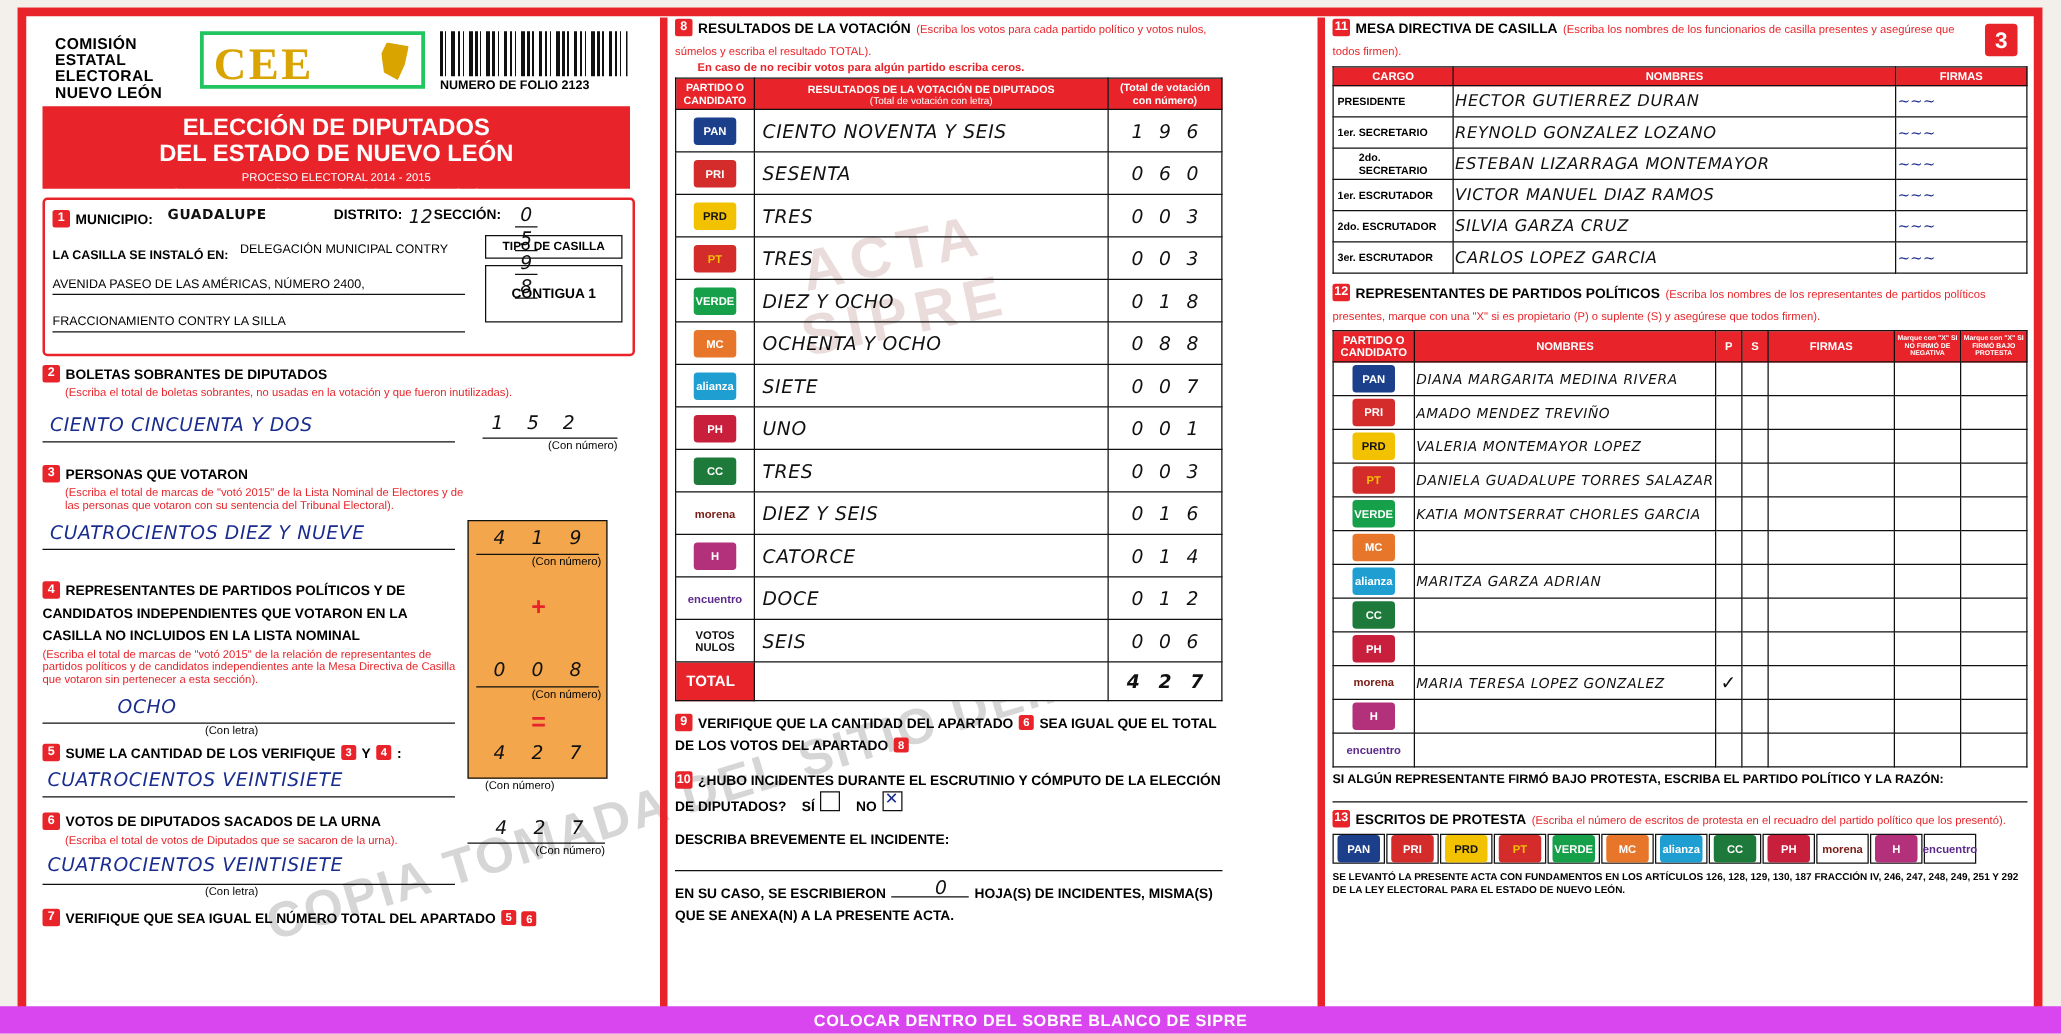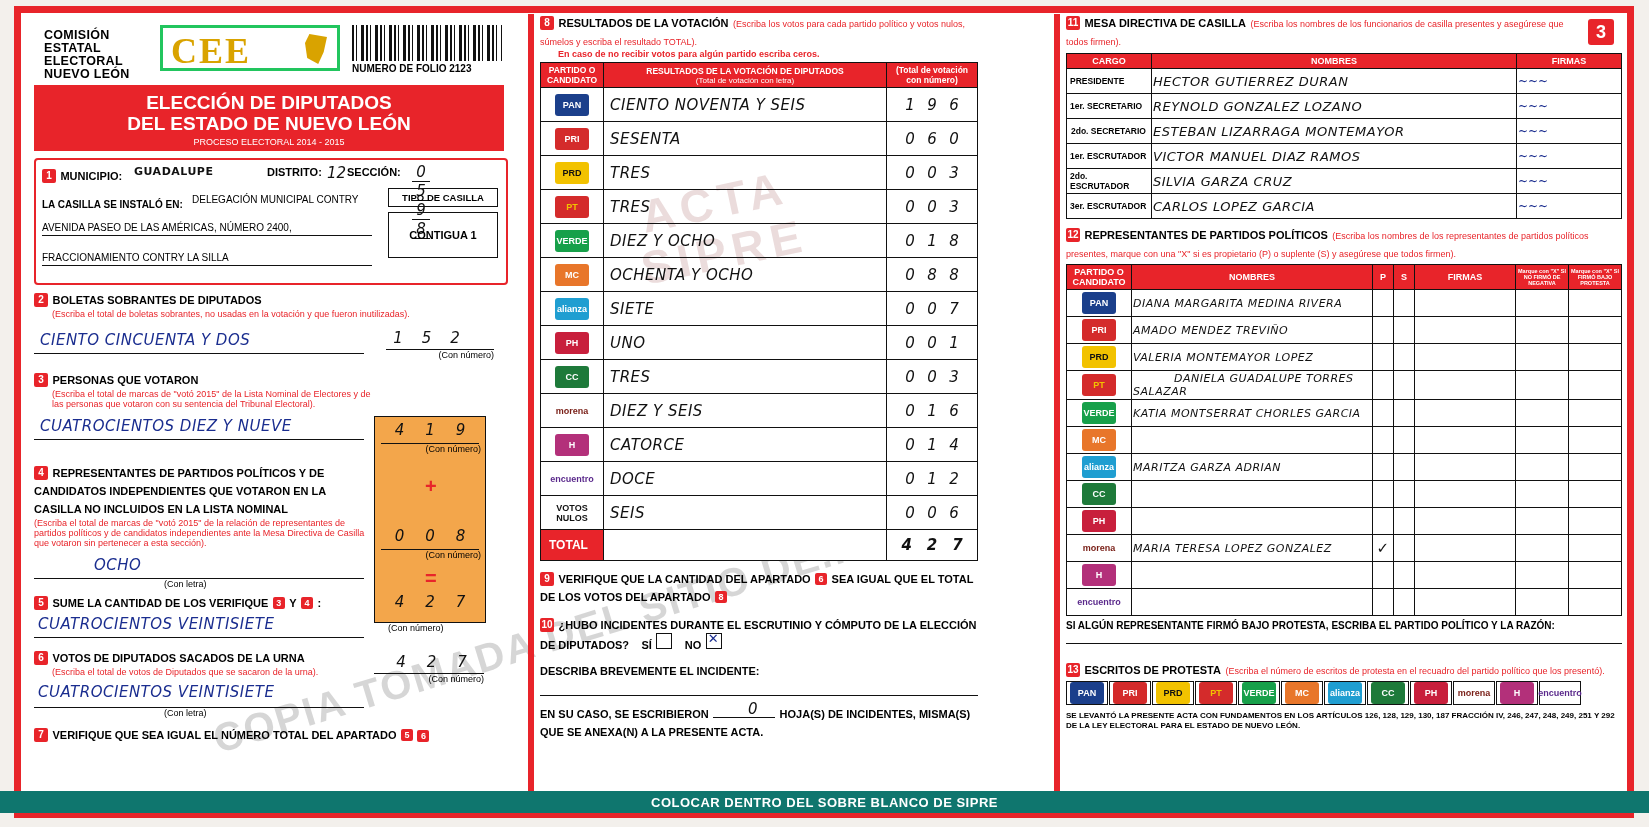--- a/index.html
+++ b/index.html
@@ -45,21 +45,21 @@
   .numcell{width:86px;text-align:center;}
   .totalrow td{background:#e8242a;color:#fff;font-weight:bold;font-size:12px;height:28px;text-align:center;}
   
   .plogo{display:inline-block;width:34px;height:22px;border-radius:3px;font-size:9px;font-weight:bold;color:#fff;line-height:22px;text-align:center;}
   
   #colR{position:absolute;left:1066px;top:13px;width:556px;height:798px;}
   table.grid{border-collapse:collapse;width:100%;font-size:9px;}
   table.grid td,table.grid th{border:1px solid #111;}
   .gh{background:#e8242a;color:#fff;font-weight:bold;font-size:9px;text-align:center;padding:2px;}
   #pagebadge{position:absolute;right:8px;top:6px;width:26px;height:26px;background:#e8242a;color:#fff;font-weight:bold;font-size:18px;display:flex;align-items:center;justify-content:center;border-radius:3px;}
-  #footer{position:absolute;left:0;bottom:14px;width:100%;height:22px;background:#0f766e;color:#fff;font-weight:bold;font-size:13px;display:flex;align-items:center;justify-content:center;letter-spacing:.5px;text-align:right;}
+  #footer{position:absolute;left:0;bottom:0;width:100%;height:22px;background:#d946ef;color:#fff;font-weight:bold;font-size:13px;display:flex;align-items:center;justify-content:center;letter-spacing:.5px;text-align:right;}
   .wm{position:absolute;color:rgba(190,140,140,.30);font-weight:bold;pointer-events:none;}
   #wm1{left:640px;top:175px;font-size:46px;transform:rotate(-12deg);letter-spacing:6px;}
   #wm2{left:640px;top:225px;font-size:46px;transform:rotate(-12deg);letter-spacing:6px;}
   #wm3{left:200px;top:620px;font-size:40px;color:rgba(120,120,120,.30);transform:rotate(-17deg);letter-spacing:2px;white-space:nowrap;}
   .chk{display:inline-block;width:14px;height:14px;border:1px solid #111;position:relative;}
   .chk.x:after{content:"✕";position:absolute;left:1px;top:-3px;font-size:13px;color:#1a2d8f;}
 </style>
 </head>
 <body>
 
@@ -375,21 +375,21 @@
             <td style="font-size:8.5px;font-weight:bold;padding:2px 3px;height:20px;">PRESIDENTE</td>
             <td><span class="hand blk" style="font-size:13px;">HECTOR GUTIERREZ DURAN</span></td>
             <td><span style="font-family:'DejaVu Serif',serif;font-style:italic;font-size:12px;color:#1a2d8f;">~~~</span></td>
           </tr>
           <tr>
             <td style="font-size:8.5px;font-weight:bold;padding:2px 3px;height:20px;">1er. SECRETARIO</td>
             <td><span class="hand blk" style="font-size:13px;">REYNOLD GONZALEZ LOZANO</span></td>
             <td><span style="font-family:'DejaVu Serif',serif;font-style:italic;font-size:12px;color:#1a2d8f;">~~~</span></td>
           </tr>
           <tr>
-            <td style="font-size:8.5px;font-weight:bold;padding:2px 4px;height:20px;">2do. SECRETARIO</td>
+            <td style="font-size:8.5px;font-weight:bold;padding:2px 20px;height:20px;">2do. SECRETARIO</td>
             <td><span class="hand blk" style="font-size:13px;">ESTEBAN LIZARRAGA MONTEMAYOR</span></td>
             <td><span style="font-family:'DejaVu Serif',serif;font-style:italic;font-size:12px;color:#1a2d8f;">~~~</span></td>
           </tr>
           <tr>
             <td style="font-size:8.5px;font-weight:bold;padding:2px 3px;height:20px;">1er. ESCRUTADOR</td>
             <td><span class="hand blk" style="font-size:13px;">VICTOR MANUEL DIAZ RAMOS</span></td>
             <td><span style="font-family:'DejaVu Serif',serif;font-style:italic;font-size:12px;color:#1a2d8f;">~~~</span></td>
           </tr>
           <tr>
             <td style="font-size:8.5px;font-weight:bold;padding:2px 3px;height:20px;">2do. ESCRUTADOR</td>
@@ -445,21 +445,21 @@
             <td style="text-align:center;height:24px;"><span class="plogo" style="background:#f2c200;color:#111">PRD</span></td>
             <td><span class="hand blk" style="font-size:11px;">VALERIA MONTEMAYOR LOPEZ</span></td>
             <td style="text-align:center;"><span class="hand blk"></span></td>
             <td style="text-align:center;"><span class="hand blk"></span></td>
             <td></td>
             <td></td>
             <td></td>
           </tr>
           <tr>
             <td style="text-align:center;height:24px;"><span class="plogo" style="background:#d42b2b;color:#f2c200">PT</span></td>
-            <td><span class="hand blk" style="font-size:11px;padding-left:41px;">DANIELA GUADALUPE TORRES SALAZAR</span></td>
+            <td><span class="hand blk" style="font-size:11px;">DANIELA GUADALUPE TORRES SALAZAR</span></td>
             <td style="text-align:center;"><span class="hand blk"></span></td>
             <td style="text-align:center;"><span class="hand blk"></span></td>
             <td></td>
             <td></td>
             <td></td>
           </tr>
           <tr>
             <td style="text-align:center;height:24px;"><span class="plogo" style="background:#17a04a;color:#fff">VERDE</span></td>
             <td><span class="hand blk" style="font-size:11px;">KATIA MONTSERRAT CHORLES GARCIA</span></td>
             <td style="text-align:center;"><span class="hand blk"></span></td>
@@ -530,21 +530,21 @@
             <td></td>
             <td></td>
             <td></td>
           </tr>
         </tbody>
    </table>
 
    <div class="lbl" style="margin-top:4px;font-size:10px;">SI ALGÚN REPRESENTANTE FIRMÓ BAJO PROTESTA, ESCRIBA EL PARTIDO POLÍTICO Y LA RAZÓN:</div>
    <div style="border-bottom:1px solid #111;height:12px;"></div>
 
-   <div style="margin-top:16px;">
+   <div style="margin-top:4px;">
      <span class="num-badge">13</span>
      <span class="lbl">ESCRITOS DE PROTESTA</span>
      <span class="red xs">(Escriba el número de escritos de protesta en el recuadro del partido político que los presentó).</span>
    </div>
    <div id="protest-boxes" style="display:flex;margin-top:3px;">
         <div style="width: 40px; height: 22px; border: 1px solid rgb(17, 17, 17); margin-right: 1px; display: flex; align-items: center; justify-content: center;">
           <span class="plogo" style="background:#1b3f8b;color:#fff">PAN</span>
         </div>
         <div style="width: 40px; height: 22px; border: 1px solid rgb(17, 17, 17); margin-right: 1px; display: flex; align-items: center; justify-content: center;">
           <span class="plogo" style="background:#d42b2b;color:#fff">PRI</span>

